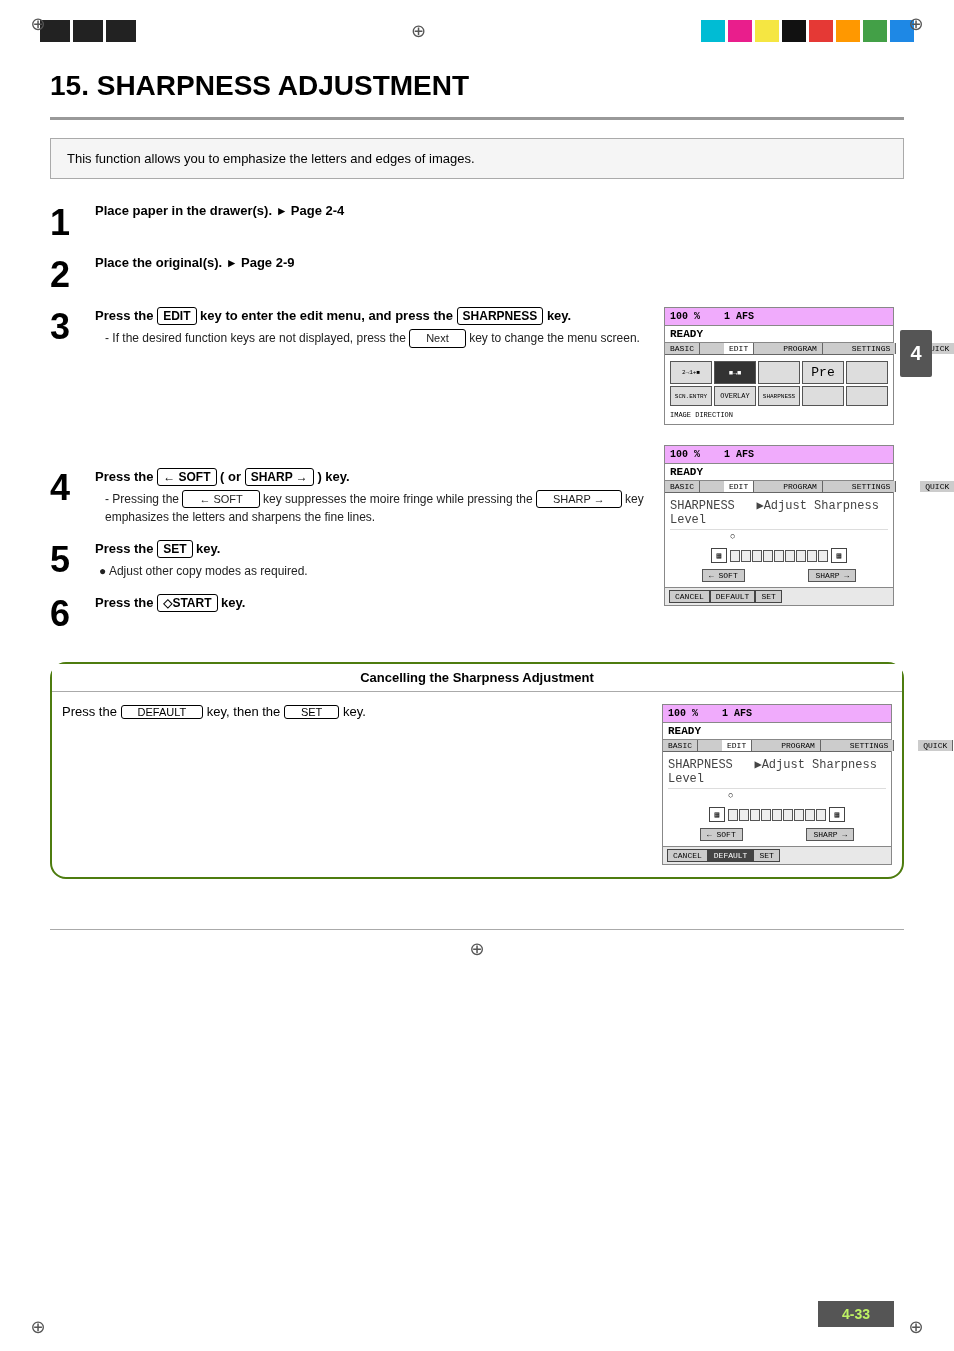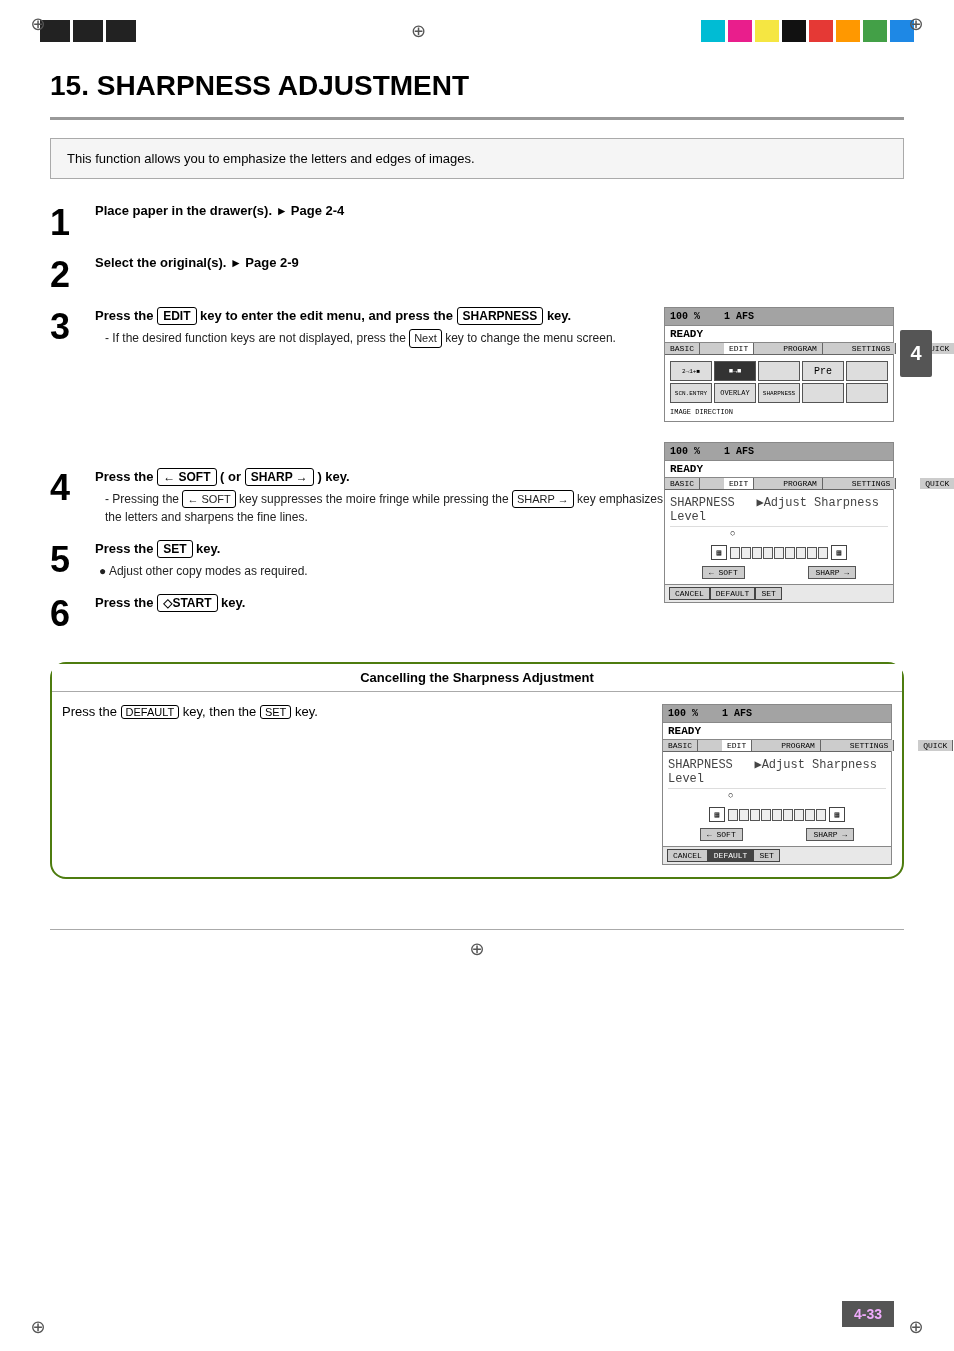--- a/index.html
+++ b/index.html
@@ -165,44 +165,44 @@
       padding: 12px 0;
       border-radius: 2px;
     }
 
     
     .page-number-area {
       position: absolute;
       bottom: 24px;
       right: 60px;
       background: #555;
-      color: #f0abfc;
+      color: #bef264;
       font-weight: bold;
       font-size: 14px;
-      padding: 5px 12px;
+      padding: 5px 24px;
     }
 
     
     .reg-mark {
       position: absolute;
       width: 20px; height: 20px;
       font-size: 18px;
       color: #555;
       display: flex; align-items: center; justify-content: center;
     }
 
     .arrow-page-ref {
       font-size: 12px;
     }
 
     .inline-key {
       display: inline-block;
       border: 1.5px solid #000;
       border-radius: 3px;
-      padding: 0px 4px;
+      padding: 0px 16px;
       font-size: 11px;
       background: #fff;
       font-family: Arial, sans-serif;
       font-weight: normal;
     }
 
     .steps-456-wrapper {
       display: flex;
       gap: 0px;
     }
@@ -220,21 +220,21 @@
 
     .screen-container {
       border: 1px solid #888;
       background: #e8e8e8;
       width: 230px;
       font-family: 'Courier New', monospace;
       font-size: 9px;
     }
 
     .sc-header {
-      background: #a3a3a3;
+      background: #f0abfc;
       padding: 3px 5px;
       border-bottom: 1px solid #888;
       font-size: 10px;
       font-weight: bold;
       display: flex;
       justify-content: space-between;
     }
 
     .sc-tabs {
       display: flex;
@@ -261,21 +261,21 @@
     .sc-icons-grid {
       display: grid;
       grid-template-columns: repeat(5, 1fr);
       gap: 2px;
       padding: 3px 0;
     }
 
     .sc-icon {
       border: 1px solid #555;
       padding: 3px 2px;
-      font-size: 10px;
+      font-size: 13px;
       text-align: center;
       background: #ddd;
       min-height: 20px;
       display: flex;
       align-items: center;
       justify-content: center;
     }
     .sc-icon.dark {
       background: #333;
       color: #fff;
@@ -399,21 +399,21 @@
         <span class="arrow-page-ref"> ► </span>
         <span>Page 2-4</span>
       </div>
     </div>
   </div>
 
   <div class="step">
     <div class="step-number">2</div>
     <div class="step-content">
       <div class="step-title">
-        <span>Select the original(s).</span>
+        <span>Place the original(s).</span>
         <span class="arrow-page-ref"> ► </span>
         <span>Page 2-9</span>
       </div>
     </div>
   </div>
 
   <div class="steps-456-wrapper">
     <div class="steps-456-left">
 
       <div class="step">

